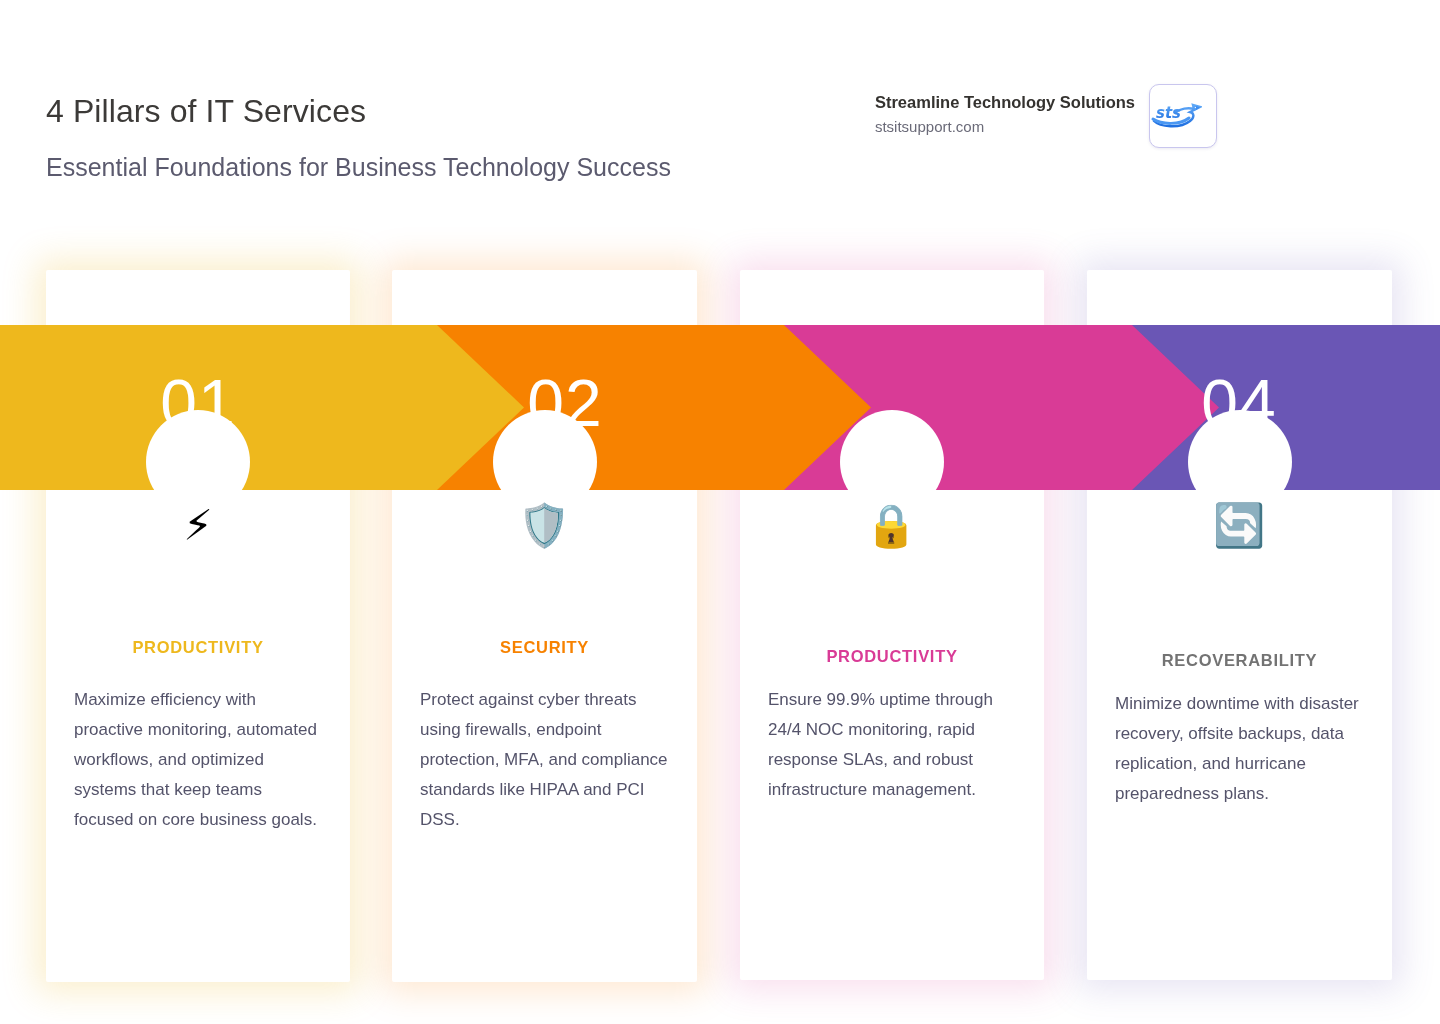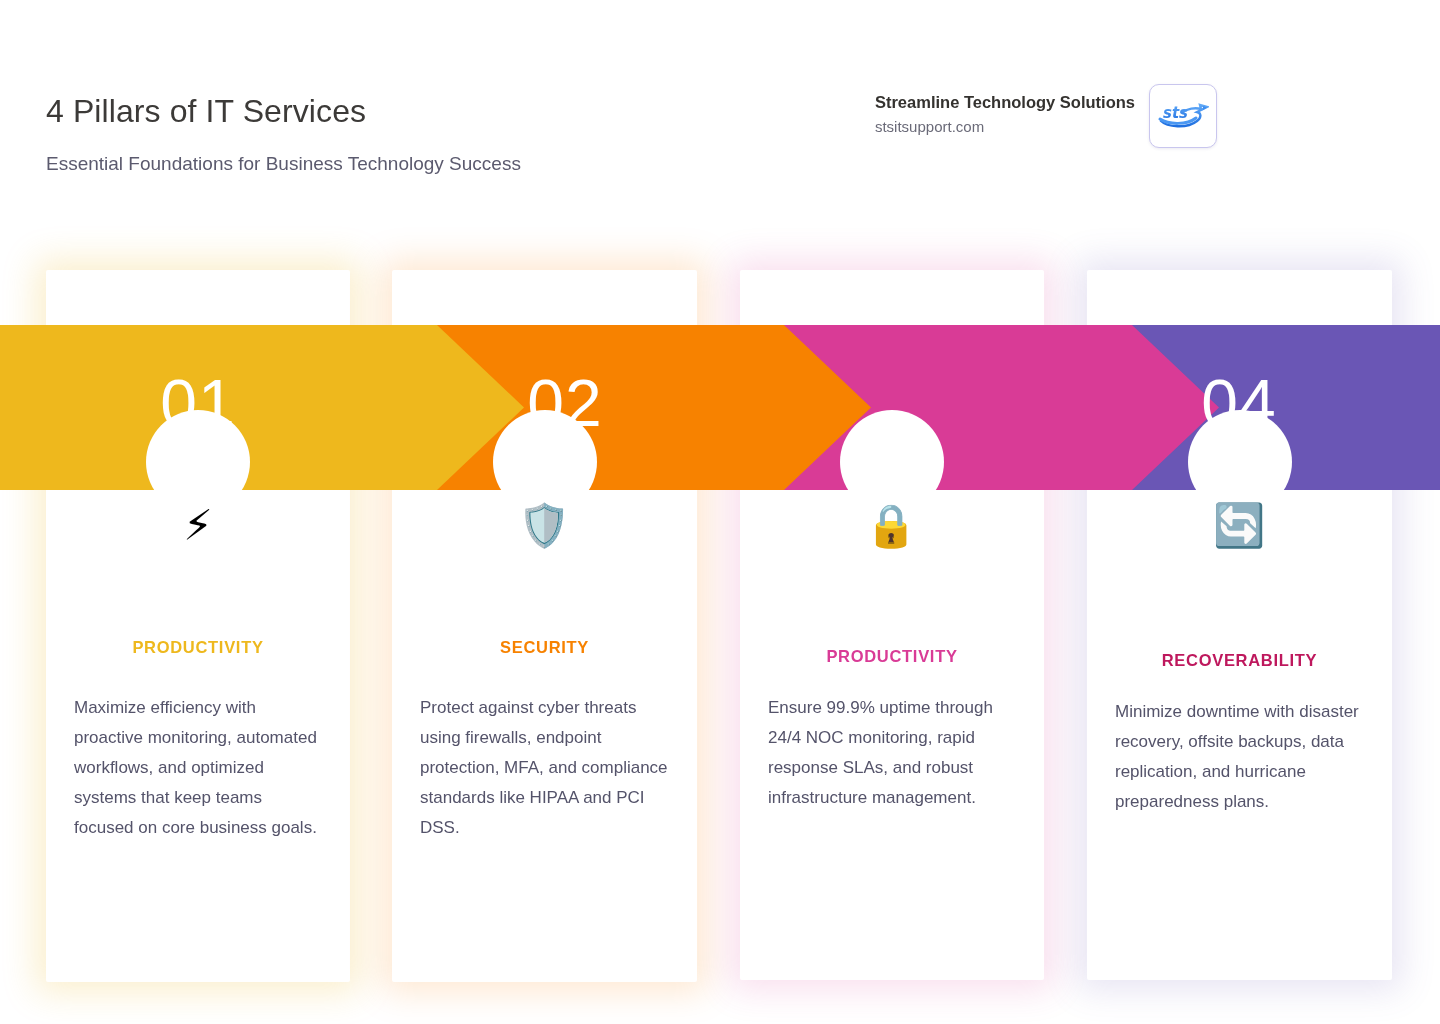--- a/index.html
+++ b/index.html
@@ -12,40 +12,40 @@
   #stage { position: relative; width: 1259px; height: 1024px; background: #fff; }
 
   
   #page-title {
     position: absolute; left: 46px; top: 93px;
     font-size: 32px; font-weight: 400; color: #3c3a38;
     letter-spacing: .1px; white-space: nowrap;
   }
   #page-subtitle {
     position: absolute; left: 46px; top: 153px;
-    font-size: 19px; font-weight: 400; color: #5b5a6e;
+    font-size: 25px; font-weight: 400; color: #5b5a6e;
     white-space: nowrap;
   }
   #brand {
     position: absolute; right: 42px; top: 84px;
     display: flex; align-items: flex-start; gap: 14px;
   }
   #brand-text { padding-top: 7px; }
   .brand-name {
     font-size: 16.5px; font-weight: 700; color: #34322f;
     white-space: nowrap; line-height: 1.35;
   }
   .brand-site {
     font-size: 15px; font-weight: 400; color: #6a6a78;
     white-space: nowrap; line-height: 1.5; margin-top: 3px;
   }
   #logo-box {
     width: 68px; height: 64px; border-radius: 10px;
     background: #fff; border: 1px solid #c9c6ee;
-    display: flex; align-items: center; justify-content: center;
+    display: flex; align-items: center; 
     box-shadow: 0 1px 3px rgba(60,50,120,.10);
     overflow: hidden;
   }
 
   
   #chev-band {
     position: absolute; left: 0; top: 325px; width: 1440px; height: 165px;
   }
   #chev-band svg { display: block; width: 1440px; height: 165px; }
   .chev-num {
@@ -69,21 +69,21 @@
     font-family: "DejaVu Sans", sans-serif;
   }
   .card-title {
     position: absolute; left: 0; right: 0; text-align: center;
     font-size: 16.5px; font-weight: 700; letter-spacing: .7px;
     z-index: 4;
   }
   .card-desc {
     position: absolute; left: 28px; right: 28px;
     font-size: 17px; font-weight: 400; color: #54536a;
-    line-height: 1.76; z-index: 4; text-align: left; margin-top: 8px;
+    line-height: 1.76; z-index: 4; text-align: left;
   }
 </style>
 </head>
 <body>
 
 <div id="stage">
 
   <h1 id="page-title">4 Pillars of IT Services</h1>
   <div id="page-subtitle">Essential Foundations for Business Technology Success</div>
 
@@ -129,21 +129,21 @@
     <div class="notch"></div>
     <div class="card-icon">🔒</div>
     <div class="card-title" style="top:377px; color:#d93b96;">PRODUCTIVITY</div>
     <div class="card-desc" style="top:415px;">Ensure 99.9% uptime through 24/4 NOC monitoring, rapid response SLAs, and robust infrastructure management.</div>
   </div>
 
   <div class="card" style="left:1087px; top:270px; width:305px; height:710px;
               box-shadow:0 0 34px 10px rgba(106,86,181,.16);">
     <div class="notch"></div>
     <div class="card-icon">🔄</div>
-    <div class="card-title" style="top:381px; color:#be185d;">RECOVERABILITY</div>
+    <div class="card-title" style="top:381px; color:#737373;">RECOVERABILITY</div>
     <div class="card-desc" style="top:419px;">Minimize downtime with disaster recovery, offsite backups, data replication, and hurricane preparedness plans.</div>
   </div>
 
   <div id="chev-band">
     <svg viewBox="0 0 1440 165" preserveAspectRatio="none">
 
       <path d="M1045,0 L1440,0 L1440,165 L1045,165 L1132,82.5 Z" fill="#6a56b5"></path>
 
       <path d="M697,0 L1132,0 L1219,82.5 L1132,165 L697,165 L784,82.5 Z" fill="#d93b96"></path>
 

